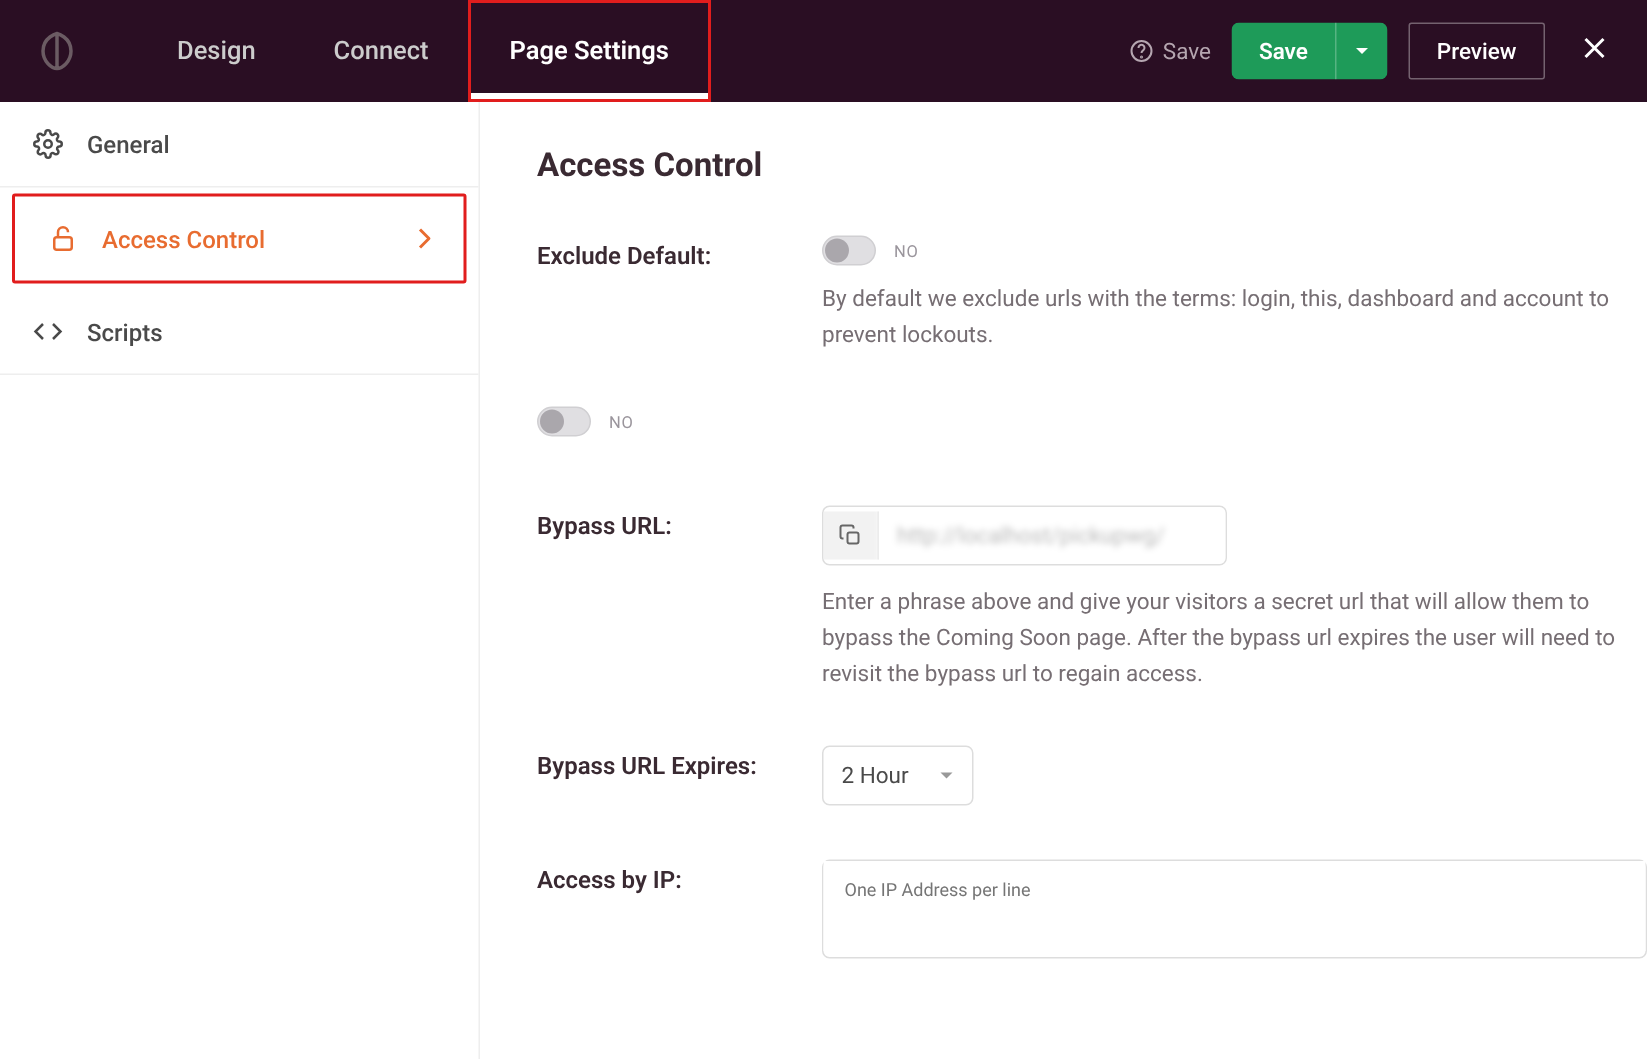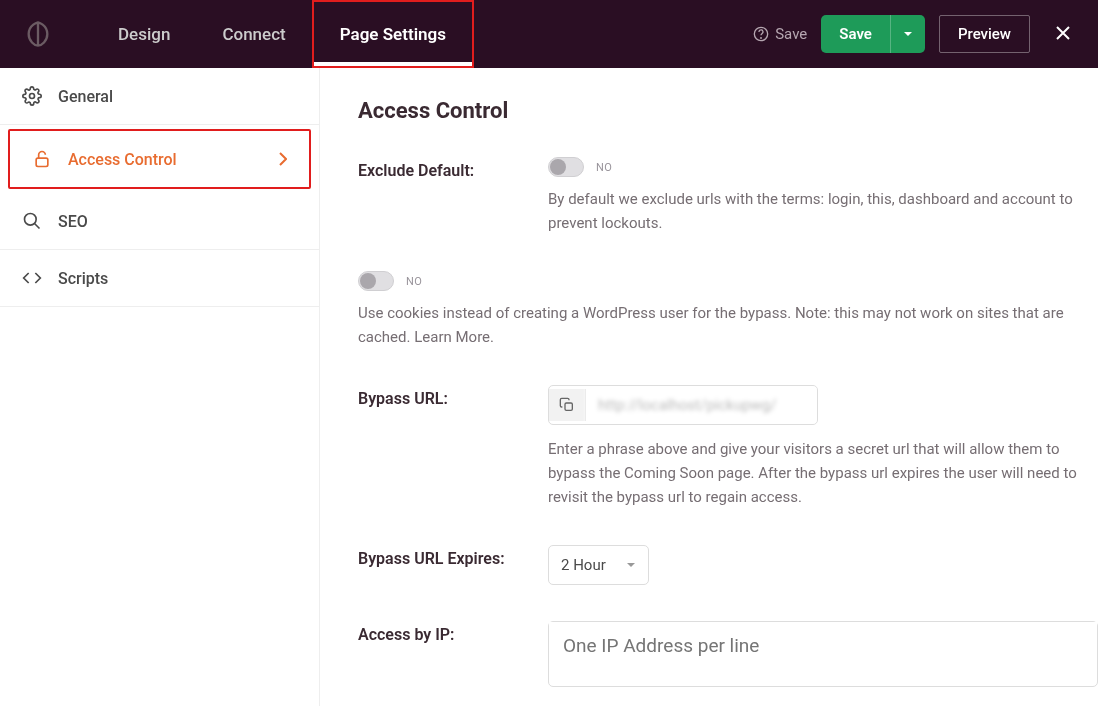--- a/index.html
+++ b/index.html
@@ -261,21 +261,21 @@
     }
     .textarea-wrap {
       border: 1px solid #ddd;
       border-radius: 5px;
       background: #fff;
     }
     .textarea {
       width: 100%;
       border: none;
       padding: 12px 14px;
-      font-size: 19px;
+      font-size: 12px;
       color: #888;
       resize: none;
       height: 60px;
       outline: none;
       font-family: inherit;
     }
   </style>
 </head>
 <body>
 
@@ -331,27 +331,20 @@
           <path d="M8 11 V7a4 4 0 0 1 8 0"></path>
         </svg>
         <span>Access Control</span>
         <svg class="chevron" width="8" height="14" viewBox="0 0 8 14" fill="none" stroke="#e86c30" stroke-width="2">
           <path d="M1 1 L7 7 L1 13"></path>
         </svg>
       </div>
     </div>
     <div class="sidebar-item">
       <svg class="sidebar-icon" viewBox="0 0 24 24" fill="none" stroke="#888" stroke-width="2">
-        <circle cx="10" cy="10" r="7"></circle>
-        <path d="M21 21 L15 15"></path>
-      </svg>
-      <span>SEO</span>
-    </div>
-    <div class="sidebar-item">
-      <svg class="sidebar-icon" viewBox="0 0 24 24" fill="none" stroke="#888" stroke-width="2">
         <path d="M8 6 L2 12 L8 18 M16 6 L22 12 L16 18"></path>
       </svg>
       <span>Scripts</span>
     </div>
   </div>
 
   <div class="main">
     <h1 class="page-title">Access Control</h1>
 
     <div class="field-row">
@@ -368,21 +361,20 @@
     </div>
 
     <div class="field-row">
       <div class="field-content">
         <div class="toggle-row">
           <div class="toggle">
             <div class="toggle-knob"></div>
           </div>
           <span class="toggle-label">NO</span>
         </div>
-        <div class="field-desc">Use cookies instead of creating a WordPress user for the bypass. Note: this may not work on sites that are cached. Learn More.</div>
       </div>
     </div>
 
     <div class="field-row">
       <div class="field-label">Bypass URL:</div>
       <div class="field-content">
         <div class="url-input-wrap">
           <div class="copy-icon-box">
             <svg width="16" height="16" viewBox="0 0 24 24" fill="none" stroke="#666" stroke-width="2">
               <rect x="9" y="9" width="11" height="11" rx="2"></rect>

